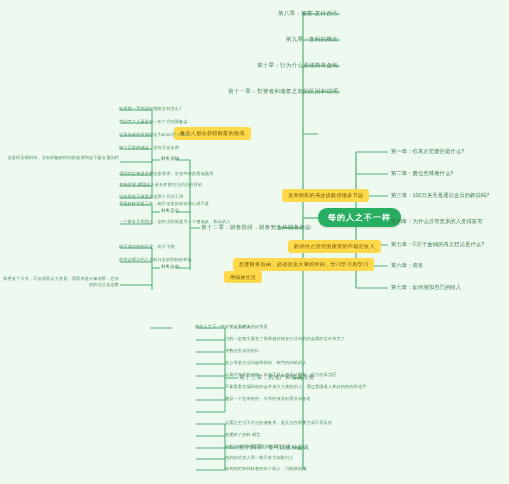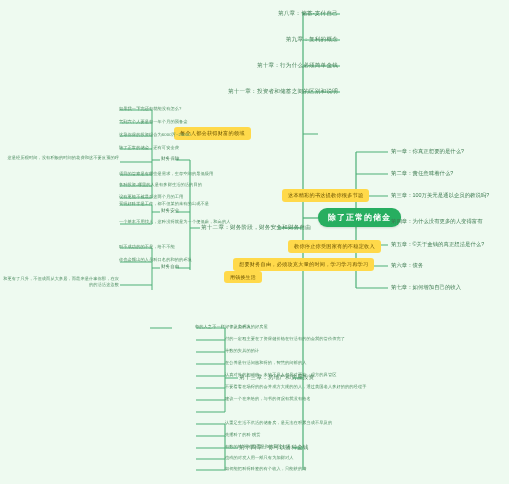--- a/index.html
+++ b/index.html
@@ -143,21 +143,21 @@
       <path d="M225 448 L238 448"></path>
       <path d="M225 424 L225 470" stroke-width="1.1"></path>
       <path d="M225 424 L196 424"></path>
       <path d="M225 436 L196 436"></path>
       <path d="M225 448 L196 448"></path>
       <path d="M225 459 L196 459"></path>
       <path d="M225 470 L196 470"></path>
     </g>
   </svg>
 
-  <div class="root" style="left:318px;top:208px;">除了正常的储金</div>
+  <div class="root" style="left:318px;top:208px;">每的人之不一样</div>
 
   <div class="hl" style="left:174px;top:127px;">每个人都会获得财富的领域</div>
   <div class="hl" style="left:282px;top:189px;">这本精彩的书这提教你很多节题</div>
   <div class="hl" style="left:288px;top:240px;">教你停止你受困家有的不稳定收入</div>
   <div class="hl" style="left:233px;top:258px;">想要财务自由，必须攻克大量的时间，学习学习再学习</div>
   <div class="hl small" style="left:224px;top:271px;">用钱换生活</div>
 
   <div class="node right-chapter" style="left:391px;top:148px;">第一章：你真正想要的是什么?</div>
   <div class="node right-chapter" style="left:391px;top:170px;">第二章：责任意味着什么?</div>
   <div class="node right-chapter" style="left:391px;top:192px;">第三章：100万美元是通以企员的教说吗?</div>

